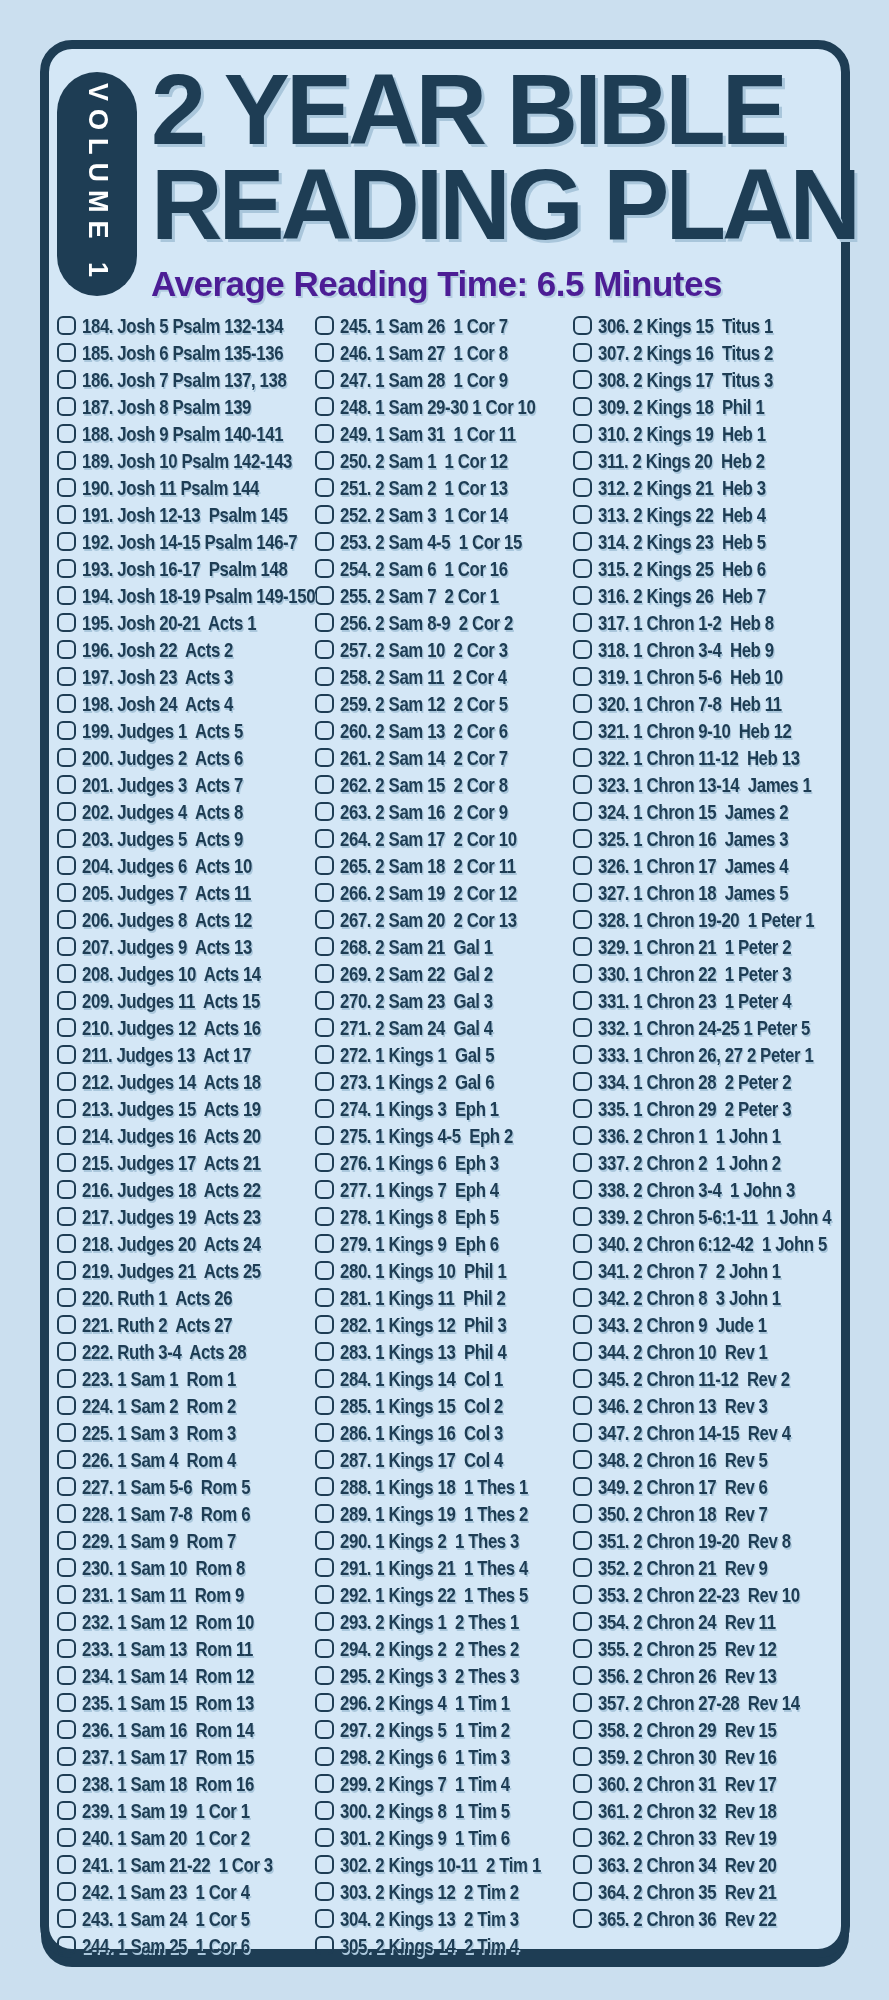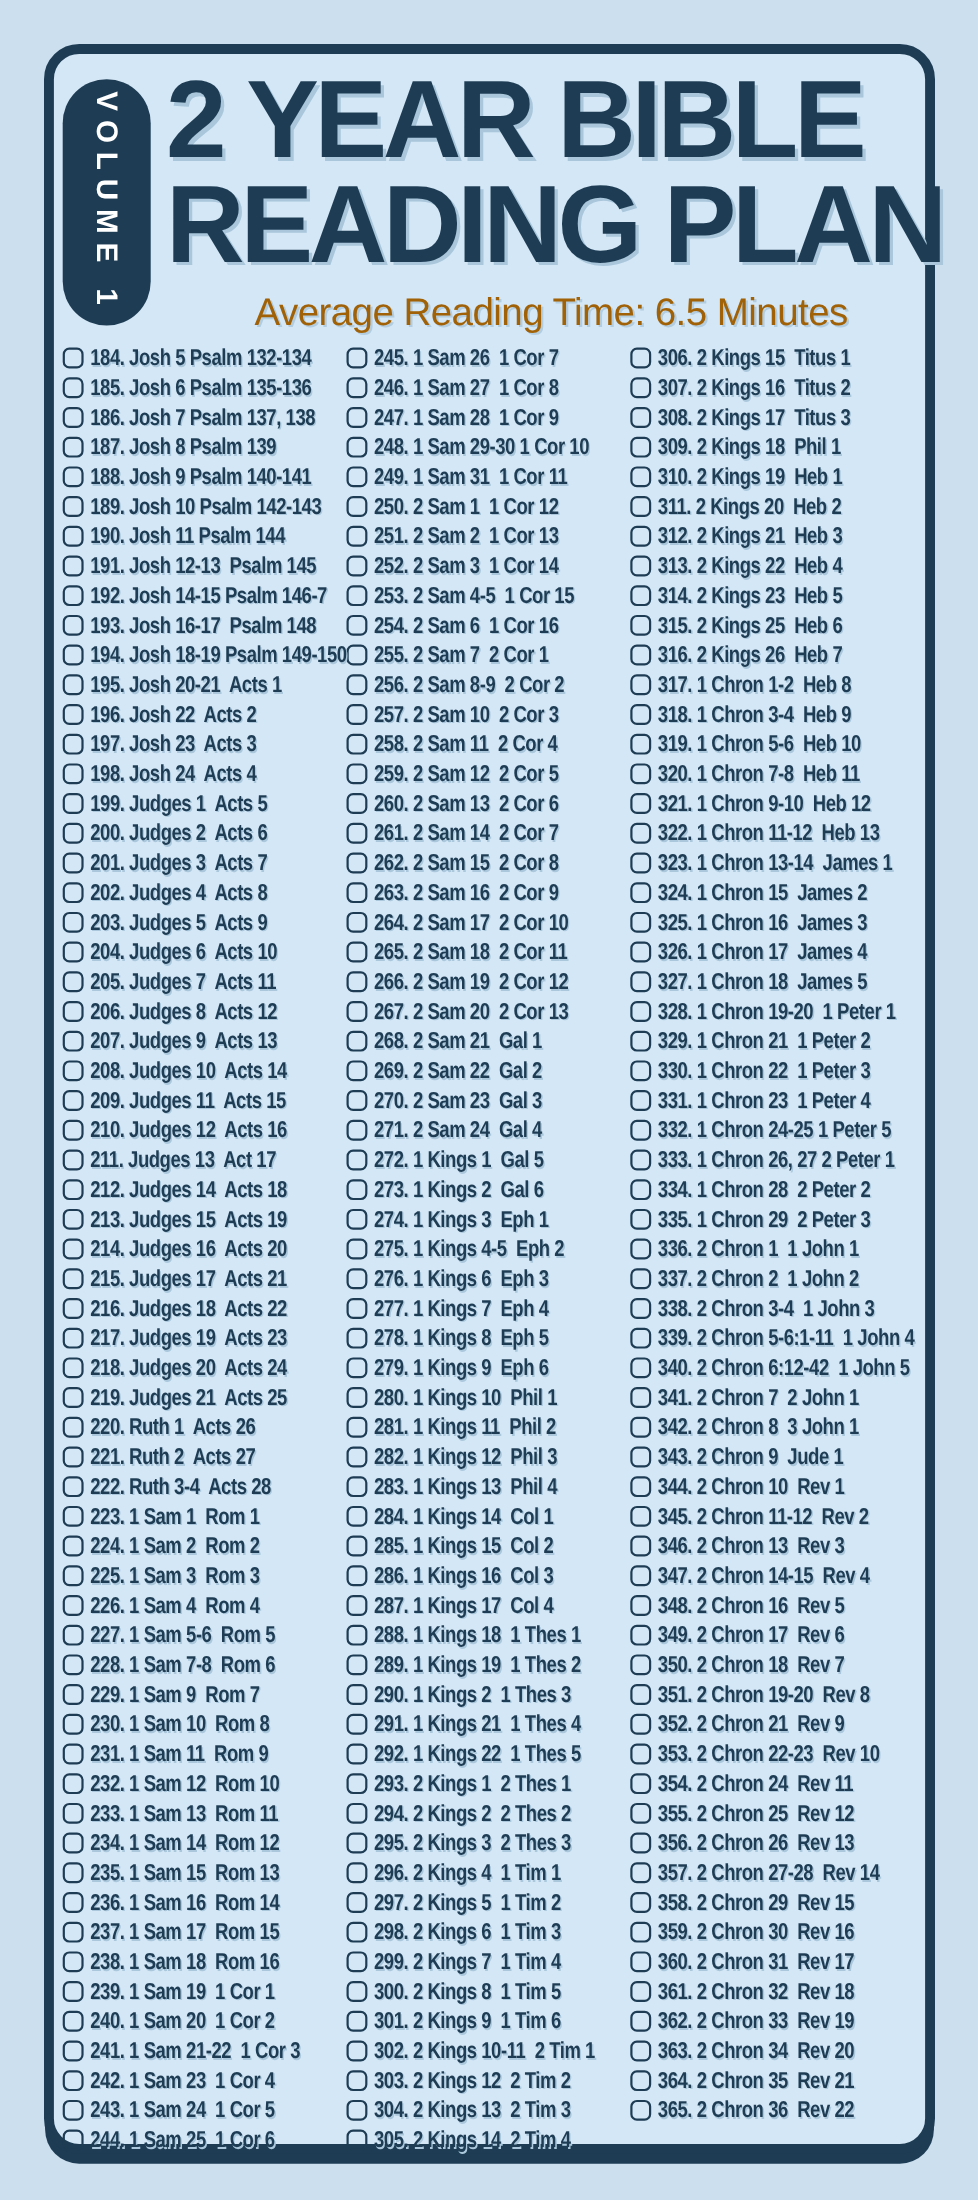--- a/index.html
+++ b/index.html
@@ -27,21 +27,21 @@
     font-size:27px;letter-spacing:8px;white-space:nowrap;
   }
   .header-right{margin-left:14px;width:700px;}
   .title-line{
     font-weight:bold;color:#1e3d54;font-size:100px;line-height:0.95;
     letter-spacing:-4px;white-space:nowrap;
     text-shadow:3px 3px 0 #a9c6db;
     transform:scaleX(0.99);transform-origin:0 50%;
   }
   .subtitle{
-    font-size:35px;font-weight:normal;color:#a16207;text-align:center;
+    font-size:35px;font-weight:bold;color:#4c1d95;
     margin-top:12px;letter-spacing:-0.5px;
     text-shadow:2px 2px 0 #b3cde0;
   }
   .list{display:flex;padding:8px 0 0 8px;}
   .col{width:258px;display:flex;flex-direction:column;flex:0 0 auto;}
   .row{height:27px;display:flex;align-items:center;}
   .checkbox{
     width:19px;height:19px;flex:0 0 auto;
     border:2.5px solid #1e3d54;border-radius:6px;
     background:transparent;margin-right:6px;box-sizing:border-box;

